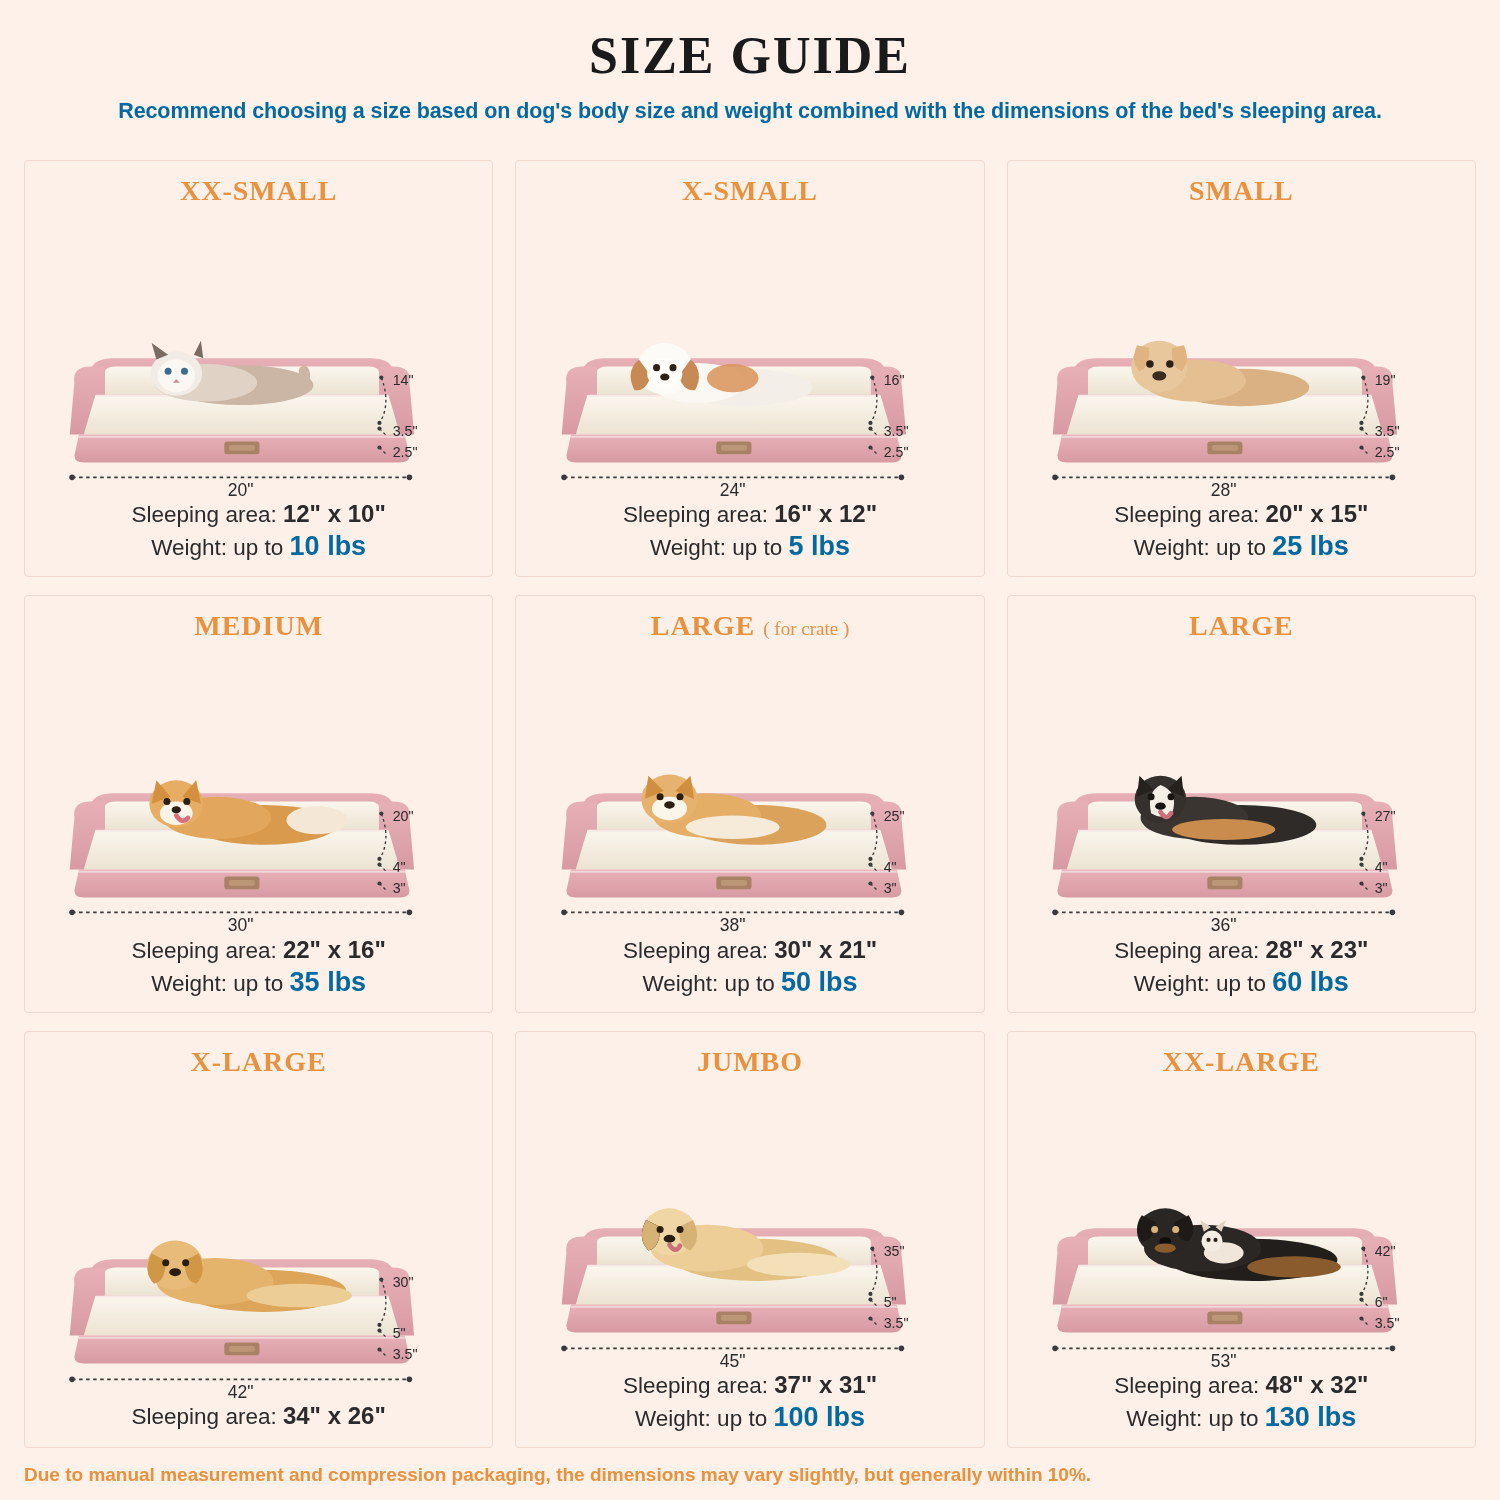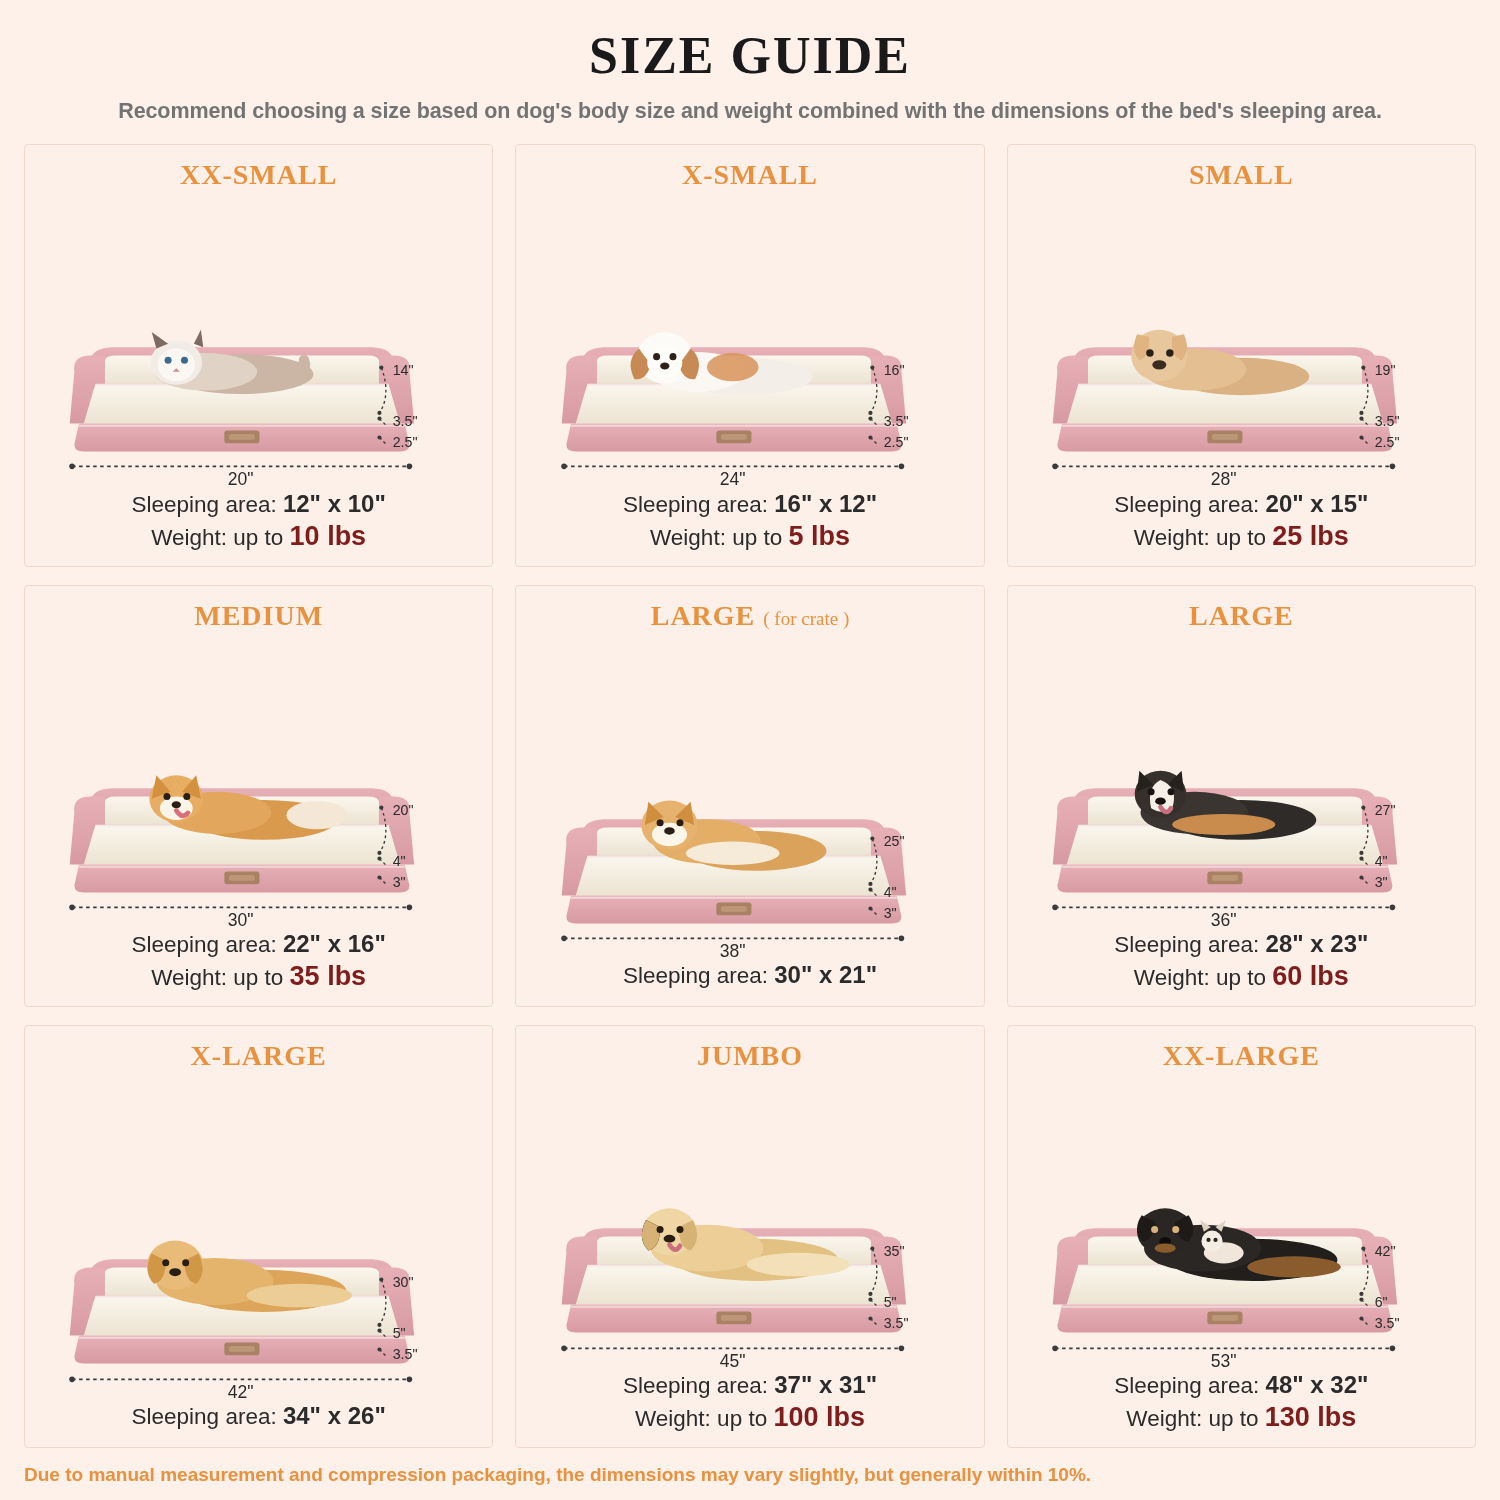--- a/index.html
+++ b/index.html
@@ -19,22 +19,22 @@
     font-weight:bold;
     font-size:52px;
     letter-spacing:2px;
     color:#1a1a1a;
     margin:8px 0 14px 0;
   }
   .subtitle {
     text-align:center;
     font-size:21.5px;
     font-weight:bold;
-    color:#737373;
-    margin-bottom:20px;
+    color:#0369a1;
+    margin-bottom:36px;
     letter-spacing:-0.1px;
   }
   .grid {
     flex:1;
     display:grid;
     grid-template-columns:repeat(3, 1fr);
     grid-template-rows:repeat(3, 1fr);
     gap:18px 22px;
   }
   .card {
@@ -71,21 +71,21 @@
   .bed { position:absolute; left:6%; bottom:24px; width:80%; height:auto; }
   .specs { position:absolute; right:2%; bottom:26px; width:100px; }
   .width-label {
     position:absolute; left:6%; bottom:2px; width:80%;
     text-align:center; font-size:15px; color:#2b2b2b;
   }
   .info { width:100%; text-align:center; }
   .info .row1 { font-size:22.5px; color:#2b2b2b; margin-bottom:3px; }
   .info .row1 b { font-weight:bold; font-size:24px; }
   .info .row2 { font-size:22.5px; color:#2b2b2b; }
-  .info .row2 .wt { color:#7f1d1d; font-weight:bold; font-size:27px; }
+  .info .row2 .wt { color:#0369a1; font-weight:bold; font-size:27px; }
   .footer {
     text-align:left;
     font-size:19px;
     font-weight:bold;
     color:#e8913f;
     margin-top:16px;
     margin-bottom:4px;
   }
   svg { display:block; overflow:visible; }
 </style>
@@ -501,20 +501,21 @@
   <svg viewBox="0 0 300 26" width="100%">
     <line x1="6" y1="8" x2="294" y2="8" stroke="#3a3a3a" stroke-width="1.4" stroke-dasharray="3 3"></line>
     <circle cx="6" cy="8" r="2.4" fill="#3a3a3a"></circle>
     <circle cx="294" cy="8" r="2.4" fill="#3a3a3a"></circle>
     <text x="150" y="24" text-anchor="middle" font-size="15" font-family="Liberation Sans, sans-serif" fill="#2b2b2b">38"</text>
   </svg>
           </div>
     </div>
     <div class="info">
       <div class="row1"><span>Sleeping area: </span><b>30" x 21"</b></div>
+      <div class="row2"><span>Weight: up to </span><span class="wt">50 lbs</span></div>
     </div>
   </div>
 
   <div class="card">
     <div class="card-title">
       <span class="tname">LARGE</span>
       <span class="suffix"></span>
     </div>
     <div class="illus">
       <div class="bed">

